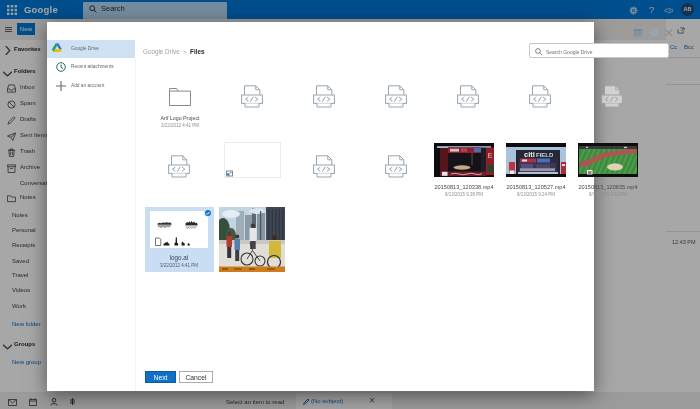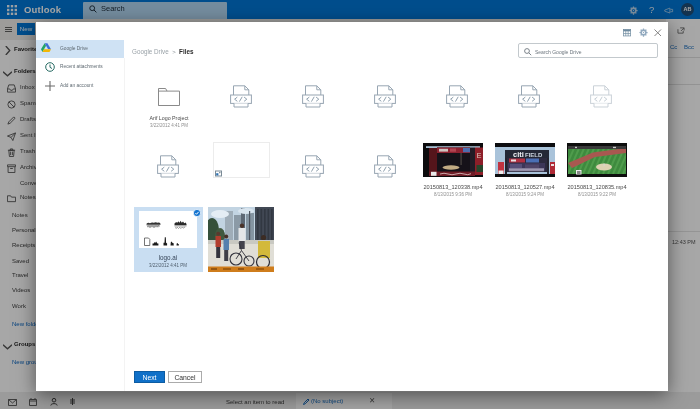--- a/index.html
+++ b/index.html
@@ -27,21 +27,21 @@
 .sitem.hdr .ic { left:3px; }
 .sitem.blue .tx { color:#0a66c2; }
 
 #rightpane { position:absolute; left:666px; top:19px; width:34px; height:373px; background:#fff; }
 
 #bottomstrip { position:absolute; left:0; top:392px; width:700px; height:17px; background:#ededed; }
 #docktab { position:absolute; left:296px; top:1px; width:96px; height:16px; background:#fbfbfb; }
 
 #dim { position:absolute; left:0; top:0; width:700px; height:409px; background:rgba(0,0,0,0.345); z-index:10; }
 
-#dialog { position:absolute; left:36px; top:22px; width:632px; height:369px; background:#fff; z-index:20; box-shadow:0 4px 18px rgba(0,0,0,.5); }
+#dialog { position:absolute; left:47px; top:22px; width:547px; height:369px; background:#fff; z-index:20; box-shadow:0 4px 18px rgba(0,0,0,.5); }
 .dnav { position:absolute; left:0; width:88px; height:18px; font-size:4.8px; color:#5f6a72; }
 .dnav .tx { position:absolute; left:24px; top:6px; white-space:nowrap; }
 .dnav .ic { position:absolute; left:9px; top:4px; }
 #gdrow { top:18px; background:#cfe2f4; width:88px; }
 #dlgicons { position:absolute; left:585px; top:5px; }
 #dsearch { position:absolute; left:482px; top:21px; width:140px; height:15px; border:1px solid #c3c9cd; border-radius:2px; background:#fff; }
 #dsearch span { position:absolute; left:16px; top:5px; font-size:5px; color:#6d767e; }
 #breadcrumb { position:absolute; left:96px; top:26px; font-size:6.3px; color:#9aa2a8; }
 #breadcrumb b { color:#2b2b2b; }
 
@@ -62,21 +62,21 @@
           <rect x="3.8" y="0" width="2.4" height="2.4"></rect>
           <rect x="7.6" y="0" width="2.4" height="2.4"></rect>
           <rect x="0" y="3.8" width="2.4" height="2.4"></rect>
           <rect x="3.8" y="3.8" width="2.4" height="2.4"></rect>
           <rect x="7.6" y="3.8" width="2.4" height="2.4"></rect>
           <rect x="0" y="7.6" width="2.4" height="2.4"></rect>
           <rect x="3.8" y="7.6" width="2.4" height="2.4"></rect>
           <rect x="7.6" y="7.6" width="2.4" height="2.4"></rect>
         </g>
       </svg>
-    <span class="logo">Outlook</span>
+    <span class="logo">Google</span>
     <div id="tsearch">
       <svg class="abs" style="left:6px;top:3px" width="8" height="8" viewBox="0 0 8 8">
           <circle cx="3.2" cy="3.2" r="2.4" fill="none" stroke="#243646" stroke-width="1"></circle>
           <line x1="5" y1="5" x2="7.4" y2="7.4" stroke="#243646" stroke-width="1"></line>
         </svg>
       <span>Search</span>
     </div>
     <svg class="abs" style="left:629px;top:6px;opacity:.85" width="9" height="9" viewBox="0 0 20 20">
         <path fill="#dce8f5" d="M10 6.5A3.5 3.5 0 1 0 10 13.5 3.5 3.5 0 1 0 10 6.5zm0 2a1.5 1.5 0 1 1 0 3 1.5 1.5 0 0 1 0-3zM8.7 1h2.6l.4 2.3 1.9.8 1.9-1.3 1.8 1.8-1.3 1.9.8 1.9 2.3.4v2.6l-2.3.4-.8 1.9 1.3 1.9-1.8 1.8-1.9-1.3-1.9.8-.4 2.3H8.7l-.4-2.3-1.9-.8-1.9 1.3-1.8-1.8 1.3-1.9-.8-1.9L1 11.3V8.7l2.3-.4.8-1.9-1.3-1.9 1.8-1.8 1.9 1.3 1.9-.8z"></path>
       </svg>

